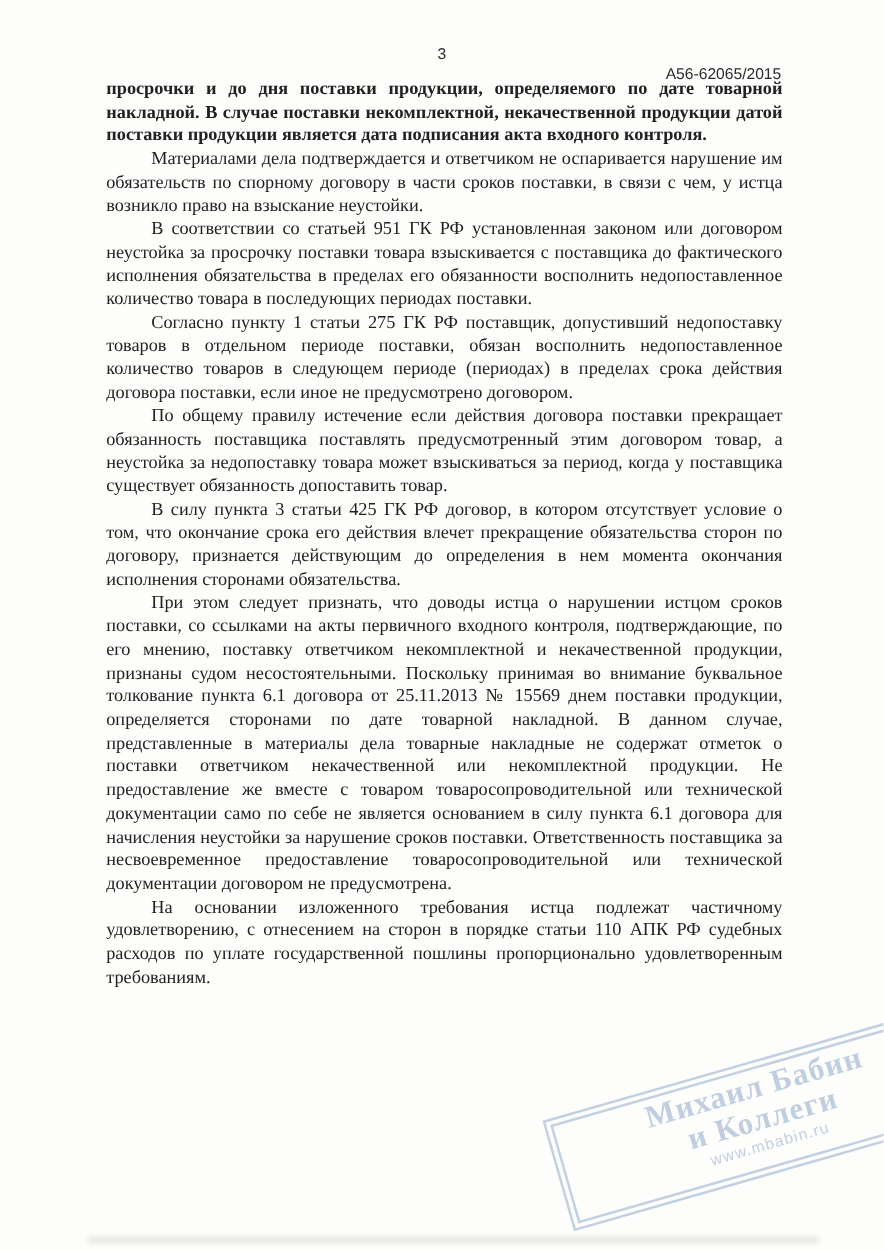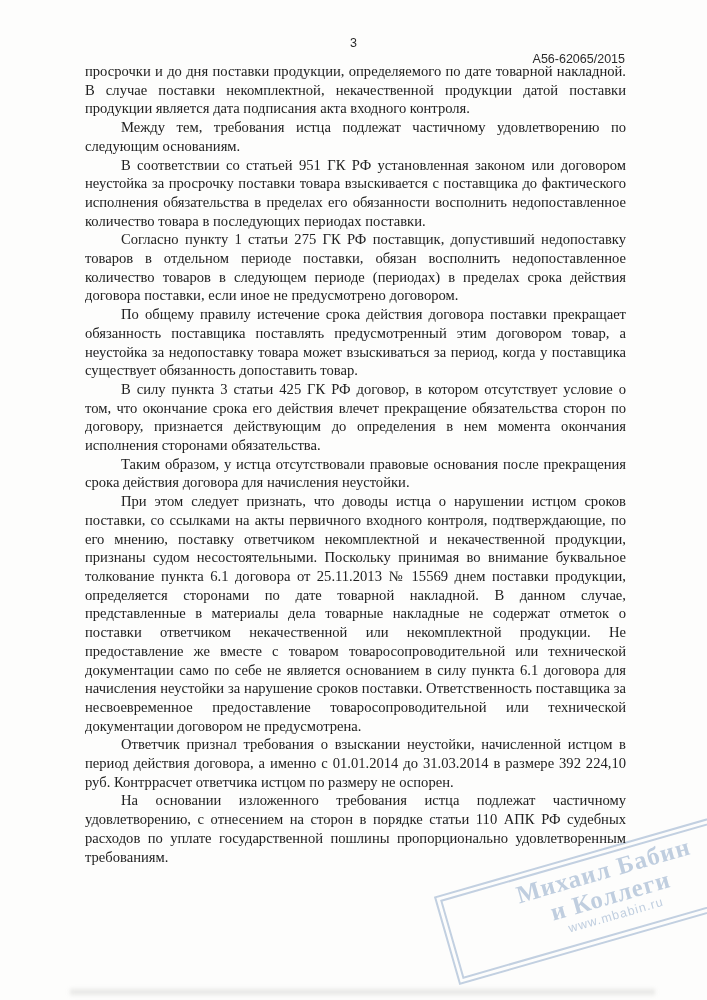--- a/index.html
+++ b/index.html
@@ -18,21 +18,21 @@
   }
   .page-num { position:absolute; left:0; width:707px; text-align:center; }
   .case-num { position:absolute; right:82px; top:16px; }
   .body-text {
     position:absolute; top:62px; left:85px; width:541px;
     text-align:justify;
     font-size:14.6px; line-height:18.7px;
     z-index:2;
   }
   .body-text p { margin:0; text-indent:36px; }
-  .body-text p:first-child { text-indent:0; }
+  .body-text p:first-child { text-indent:0;font-weight:bold; }
   .stamp {
     position:absolute; left:440px; top:848px; width:340px; height:92px;
     border:2px solid rgba(140,166,199,0.95);
     transform:rotate(-16deg);
     opacity:0.55;
     z-index:1;
     box-sizing:border-box;
   }
   .stamp-inner {
     position:absolute; left:3px; top:3px; right:3px; bottom:3px;
@@ -74,26 +74,24 @@
   <div class="stamp">
     <div class="stamp-inner">
       <div class="stamp-big">Михаил Бабин</div>
       <div class="stamp-big">и Коллеги</div>
       <div class="stamp-url">www.mbabin.ru</div>
     </div>
   </div>
 
   <div class="body-text">
       <p>просрочки и до дня поставки продукции, определяемого по дате товарной накладной. В случае поставки некомплектной, некачественной продукции датой поставки продукции является дата подписания акта входного контроля.</p>
-      <p>Между тем, требования истца подлежат частичному удовлетворению по следующим основаниям.</p>
+      <p>Материалами дела подтверждается и ответчиком не оспаривается нарушение им обязательств по спорному договору в части сроков поставки, в связи с чем, у истца возникло право на взыскание неустойки.</p>
       <p>В соответствии со статьей 951 ГК РФ установленная законом или договором неустойка за просрочку поставки товара взыскивается с поставщика до фактического исполнения обязательства в пределах его обязанности восполнить недопоставленное количество товара в последующих периодах поставки.</p>
       <p>Согласно пункту 1 статьи 275 ГК РФ поставщик, допустивший недопоставку товаров в отдельном периоде поставки, обязан восполнить недопоставленное количество товаров в следующем периоде (периодах) в пределах срока действия договора поставки, если иное не предусмотрено договором.</p>
-      <p>По общему правилу истечение срока действия договора поставки прекращает обязанность поставщика поставлять предусмотренный этим договором товар, а неустойка за недопоставку товара может взыскиваться за период, когда у поставщика существует обязанность допоставить товар.</p>
+      <p>По общему правилу истечение если действия договора поставки прекращает обязанность поставщика поставлять предусмотренный этим договором товар, а неустойка за недопоставку товара может взыскиваться за период, когда у поставщика существует обязанность допоставить товар.</p>
       <p>В силу пункта 3 статьи 425 ГК РФ договор, в котором отсутствует условие о том, что окончание срока его действия влечет прекращение обязательства сторон по договору, признается действующим до определения в нем момента окончания исполнения сторонами обязательства.</p>
-      <p>Таким образом, у истца отсутствовали правовые основания после прекращения срока действия договора для начисления неустойки.</p>
       <p>При этом следует признать, что доводы истца о нарушении истцом сроков поставки, со ссылками на акты первичного входного контроля, подтверждающие, по его мнению, поставку ответчиком некомплектной и некачественной продукции, признаны судом несостоятельными. Поскольку принимая во внимание буквальное толкование пункта 6.1 договора от 25.11.2013 № 15569 днем поставки продукции, определяется сторонами по дате товарной накладной. В данном случае, представленные в материалы дела товарные накладные не содержат отметок о поставки ответчиком некачественной или некомплектной продукции. Не предоставление же вместе с товаром товаросопроводительной или технической документации само по себе не является основанием в силу пункта 6.1 договора для начисления неустойки за нарушение сроков поставки. Ответственность поставщика за несвоевременное предоставление товаросопроводительной или технической документации договором не предусмотрена.</p>
-      <p>Ответчик признал требования о взыскании неустойки, начисленной истцом в период действия договора, а именно с 01.01.2014 до 31.03.2014 в размере 392 224,10 руб. Контррасчет ответчика истцом по размеру не оспорен.</p>
       <p>На основании изложенного требования истца подлежат частичному удовлетворению, с отнесением на сторон в порядке статьи 110 АПК РФ судебных расходов по уплате государственной пошлины пропорционально удовлетворенным требованиям.</p>
     </div>
 
   <div class="bottom-shadow"></div>
 
 </div>
 
 </body></html>

